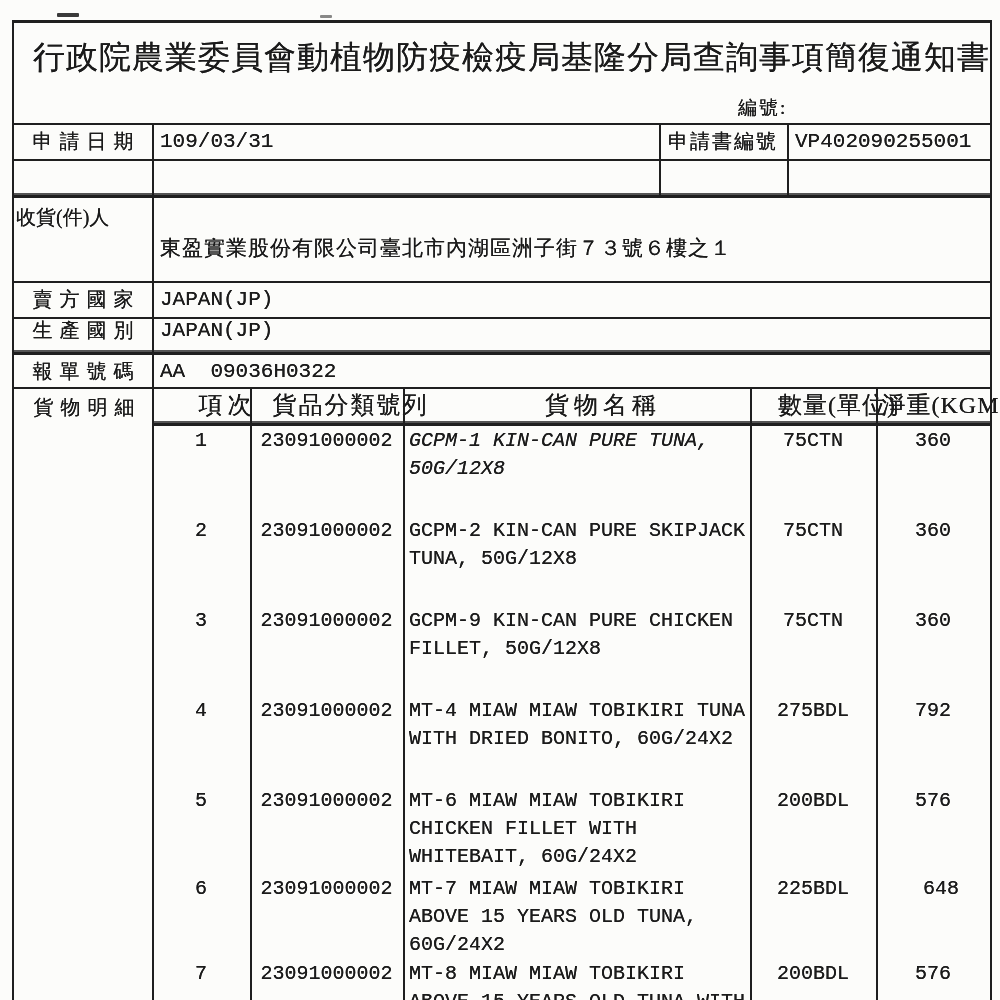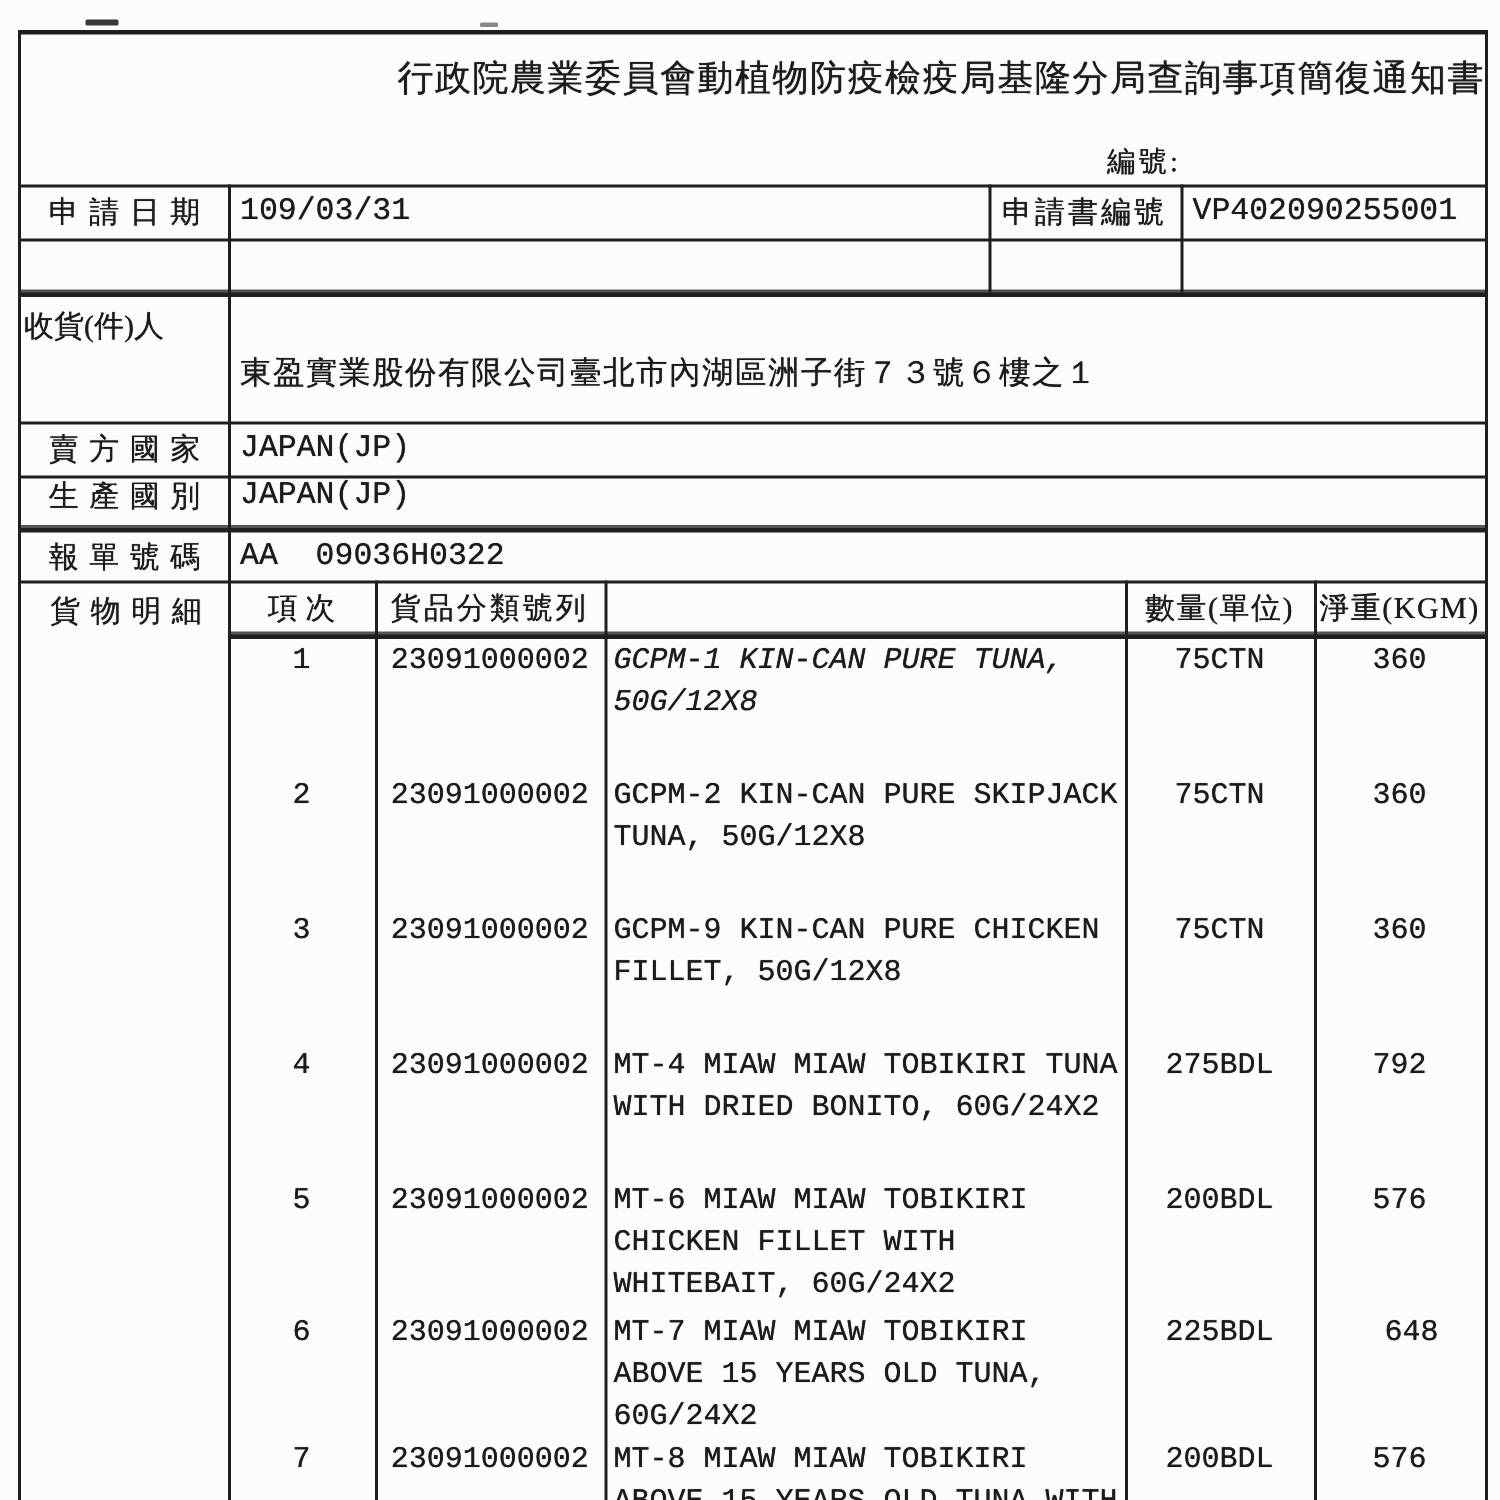--- a/index.html
+++ b/index.html
@@ -18,27 +18,27 @@
   .vl{position:absolute;width:2px;background:#1f1f1f;}
   
   .cjk{font-size:20px;letter-spacing:7px;text-indent:7px;text-align:center;
        text-shadow:0 0 .5px currentColor;}
   .mono{font-family:"Liberation Mono","DejaVu Sans Mono",monospace;font-size:21px;
         white-space:pre;text-shadow:0 0 .5px currentColor;}
   .abs{position:absolute;}
   .vc{display:flex;align-items:center;}
   .ctr{justify-content:center;}
   .title-text{position:absolute;left:0;right:0;top:13px;text-align:right;
-    font-size:24px;letter-spacing:1px;white-space:nowrap;text-shadow:0 0 .6px currentColor;padding-left:19px;}
+    font-size:32px;letter-spacing:1px;white-space:nowrap;text-shadow:0 0 .6px currentColor;padding-left:19px;}
   .serial{position:absolute;left:724px;top:72px;font-size:19px;letter-spacing:2px;
     text-shadow:0 0 .5px currentColor;}
   .row{position:absolute;left:0;right:0;border-radius:10px;}
   .lab-c{position:absolute;left:0;top:0;bottom:0;width:138px;}
   .goods-hdr-cell{position:absolute;top:0;height:36px;}
-  .hdr-txt{font-size:20px;text-shadow:0 0 .5px currentColor;white-space:nowrap;}
+  .hdr-txt{font-size:24px;text-shadow:0 0 .5px currentColor;white-space:nowrap;padding-left:24px;}
   .item-cell{position:absolute;text-align:center;
     font-family:"Liberation Mono","DejaVu Sans Mono",monospace;font-size:20px;
     line-height:28px;text-shadow:0 0 .5px currentColor;}
   .name-cell{text-align:left;white-space:pre-line;}
   .speck{position:absolute;background:#3a3a3a;border-radius:1px;}
 </style>
 </head>
 <body>
 
 <div class="sheet">
@@ -86,20 +86,21 @@
       <div class="abs mono" style="left:146px;">AA  09036H0322</div>
     </div>
     <div class="hl" style="top:364px;"></div>
 
     <div class="row" style="top:364px;bottom:0;">
 
       <div class="abs cjk" style="left:8px;top:7px;width:124px;">貨物明細</div>
 
       <div class="goods-hdr-cell vc ctr hdr-txt" style="left:138px;width:98px;letter-spacing:5px;text-indent:5px;">項次</div>
       <div class="goods-hdr-cell vc ctr hdr-txt" style="left:236px;width:153px;letter-spacing:2px;">貨品分類號列</div>
+      <div class="goods-hdr-cell vc ctr hdr-txt" style="left:389px;width:347px;letter-spacing:5px;text-indent:5px;">貨物名稱</div>
       <div class="goods-hdr-cell vc ctr hdr-txt" style="left:736px;width:126px;letter-spacing:1px;">數量(單位)</div>
       <div class="goods-hdr-cell vc ctr hdr-txt" style="left:862px;right:0;letter-spacing:1px;">淨重(KGM)</div>
 
       <div class="abs" style="left:138px;right:0;top:36px;height:3px;background:#1f1f1f;box-shadow:0 -2px 0 #555;"></div>
 
       <div class="vl" style="left:236px;top:0;bottom:0;"></div>
       <div class="vl" style="left:389px;top:0;bottom:0;"></div>
       <div class="vl" style="left:736px;top:0;bottom:0;"></div>
       <div class="vl" style="left:862px;top:0;bottom:0;"></div>
 

